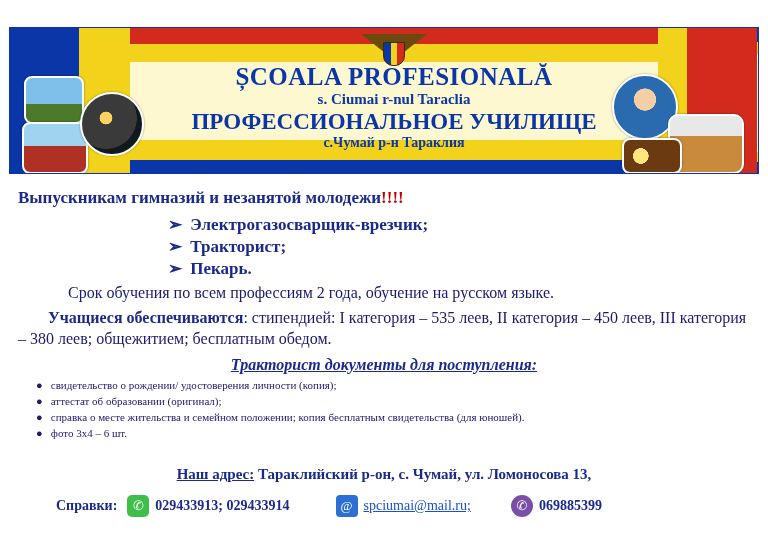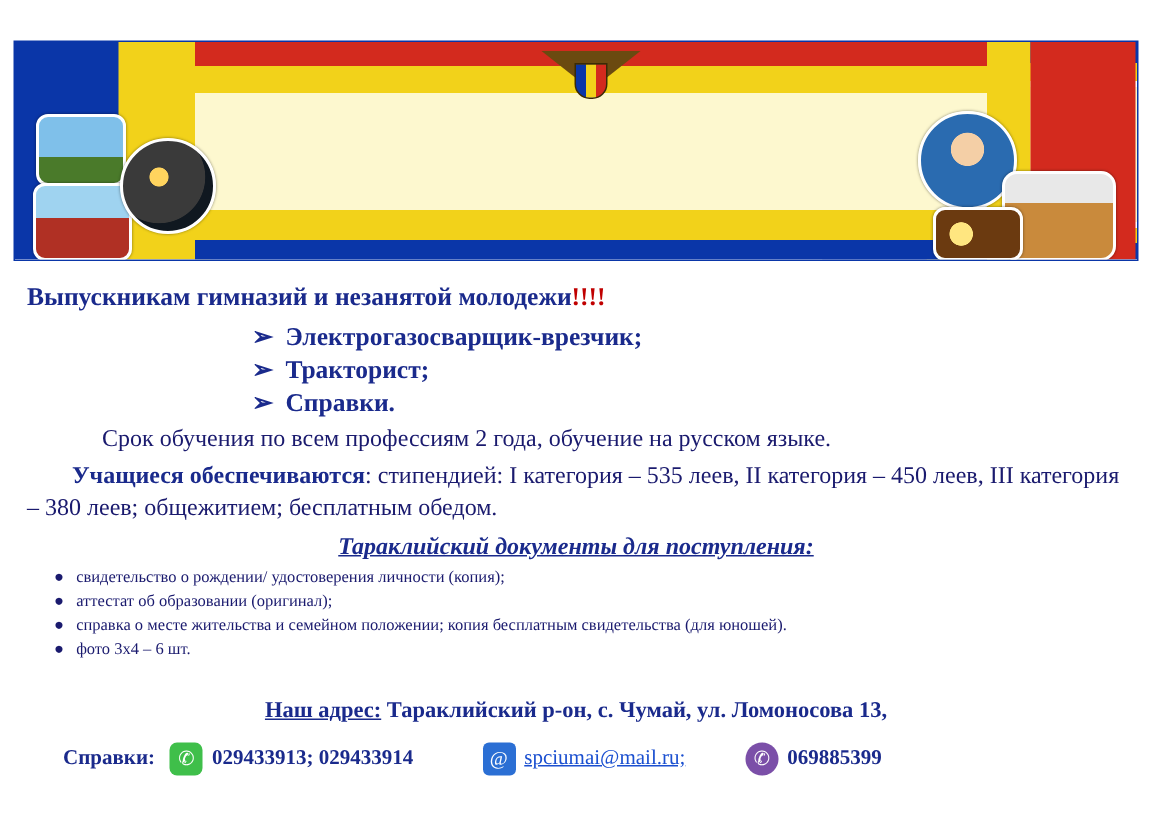--- a/index.html
+++ b/index.html
@@ -274,21 +274,21 @@
     top: 488px;
     width: 732px;
     height: 36px;
     display: flex;
     align-items: center;
     font-size: 14px;
   }
   .contacts .spravki {
     font-weight: bold;
     color: #1a2a8c;
-    margin-left: 24px;
+    margin-left: 38px;
     margin-right: 10px;
   }
   .icon-box {
     display: inline-flex;
     align-items: center;
     justify-content: center;
     width: 22px;
     height: 22px;
     border-radius: 5px;
     font-size: 13px;
@@ -328,20 +328,26 @@
       <div class="stripe s1"></div>
       <div class="stripe s2"></div>
       <div class="stripe s3"></div>
     </div>
 
     <div class="banner-center">
       <div class="crest">
         <div class="eagle"></div>
         <div class="shield"></div>
       </div>
+      <div class="banner-text">
+        <div class="t-line1">ȘCOALA PROFESIONALĂ</div>
+        <div class="t-line2">s. Ciumai r-nul Taraclia</div>
+        <div class="t-line3">ПРОФЕССИОНАЛЬНОЕ УЧИЛИЩЕ</div>
+        <div class="t-line4">с.Чумай р-н Тараклия</div>
+      </div>
     </div>
 
     <div class="photo ph-bluesky"></div>
     <div class="photo ph-tractor"></div>
     <div class="photo ph-welder"></div>
     <div class="photo ph-woman"></div>
     <div class="photo ph-baker"></div>
     <div class="photo ph-sparks"></div>
   </div>
 
@@ -356,31 +362,31 @@
       <li>
         <span class="arrow">➢</span>
         <span>Электрогазосварщик-врезчик;</span>
       </li>
       <li>
         <span class="arrow">➢</span>
         <span>Тракторист;</span>
       </li>
       <li>
         <span class="arrow">➢</span>
-        <span>Справки.</span>
+        <span>Пекарь.</span>
       </li>
     </ul>
 
     <p class="term">Срок обучения по всем профессиям 2 года, обучение на русском языке.</p>
 
     <p class="support">
       <b>Учащиеся обеспечиваются</b><span>: стипендией: I категория – 535 леев, II категория – 450 леев, III категория – 380 леев; общежитием; бесплатным обедом.</span>
     </p>
 
-    <div class="docs-title">Тараклийский документы для поступления:</div>
+    <div class="docs-title">Тракторист документы для поступления:</div>
 
     <ul class="doc-list">
       <li>
         <span class="bullet">●</span>
         <span>свидетельство о рождении/ удостоверения личности (копия);</span>
       </li>
       <li>
         <span class="bullet">●</span>
         <span>аттестат об образовании (оригинал);</span>
       </li>

